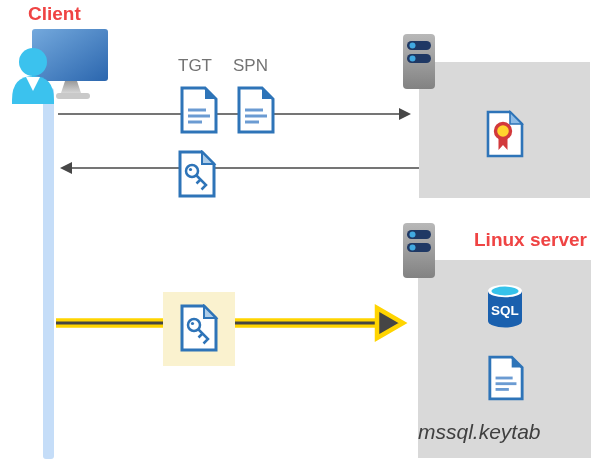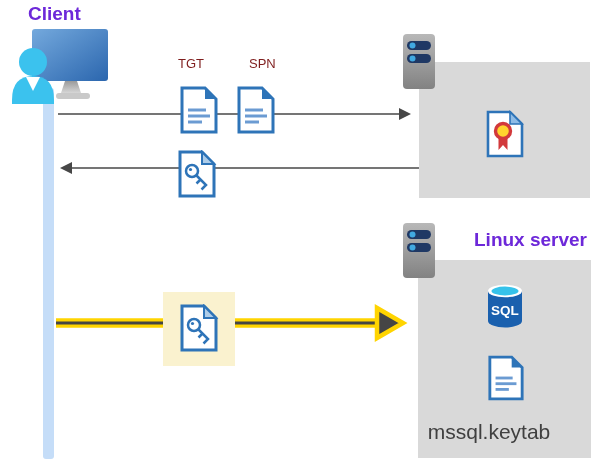--- a/index.html
+++ b/index.html
@@ -1,28 +1,28 @@
 <!DOCTYPE html>
 <html><head>
 <meta charset="utf-8">
 <style>
   html,body{margin:0;padding:0;background:#ffffff;}
   .canvas{
     position:relative;width:600px;height:468px;background:#ffffff;
     font-family:"Liberation Sans",sans-serif;overflow:hidden;
   }
   .abs{position:absolute;}
-  .node-title{font-weight:bold;font-size:19px;color:#6d28d9;line-height:1.22;}
-  .artifact-label{font-size:13px;color:#7f1d1d;}
+  .node-title{font-weight:bold;font-size:19px;color:#ef4444;line-height:1.22;}
+  .artifact-label{font-size:17px;color:#737373;}
   .gray-box{background:#d9d9d9;z-index:1;}
   .arrow-layer{left:0;top:0;z-index:2;}
   .lifeline{left:43px;top:88px;width:11px;height:371px;background:#c5ddf8;border-radius:3px;z-index:2;}
   .icon{z-index:3;}
   .highlight{left:163px;top:292px;width:72px;height:74px;background:#faf2cf;z-index:3;}
-  .keytab-label{left:418px;top:420px;width:142px;text-align:center;font-size:21px;color:#404040;z-index:3;}
+  .keytab-label{left:418px;top:420px;width:142px;text-align:left;font-size:21px;color:#404040;z-index:3;font-style:italic;}
   .client-label{left:28px;top:2px;}
   .dc-title{left:453px;top:6px;width:132px;}
   .linux-title{left:455px;top:228px;white-space:nowrap;margin-left:19px;}
   .tgt-label{left:178px;top:56px;}
   .spn-label{left:233px;top:56px;}
 </style>
 </head>
 <body>
 
 <div class="canvas">
@@ -66,21 +66,21 @@
     <polygon points="55,55 67,55 71,67 51,67" fill="url(#neck)"></polygon>
     <rect x="46" y="67" width="34" height="6" rx="3" fill="#c9c9c9"></rect>
     <circle cx="23" cy="36" r="14" fill="#3bc2ee"></circle>
     <path d="M2,78 V74 Q2,50 23,50 Q44,50 44,74 V78 Z" fill="#3bc2ee"></path>
     <polygon points="16,51 30,51 23,65" fill="#ffffff"></polygon>
   </svg>
 
   <div class="abs lifeline"></div>
 
   <div class="abs artifact-label tgt-label" style="z-index:3;">TGT</div>
-  <div class="abs artifact-label spn-label" style="z-index:3;margin-left:16px;">SPN</div>
+  <div class="abs artifact-label spn-label" style="z-index:3;">SPN</div>
 
   <svg class="abs icon" style="left:179px;top:86px;" width="40" height="48" viewBox="0 0 40 48">
     <path d="M3,2 H26 L37,13 V46 H3 Z" fill="#ffffff" stroke="#2e74b8" stroke-width="3"></path>
     <polygon points="26,2 37,13 26,13" fill="#2e74b8"></polygon>
     <line x1="9" y1="24" x2="27" y2="24" stroke="#6b9bd2" stroke-width="3"></line>
     <line x1="9" y1="30" x2="31" y2="30" stroke="#6b9bd2" stroke-width="3"></line>
     <line x1="9" y1="36" x2="23" y2="36" stroke="#6b9bd2" stroke-width="3"></line>
   </svg>
 
   <svg class="abs icon" style="left:236px;top:86px;" width="40" height="48" viewBox="0 0 40 48">

